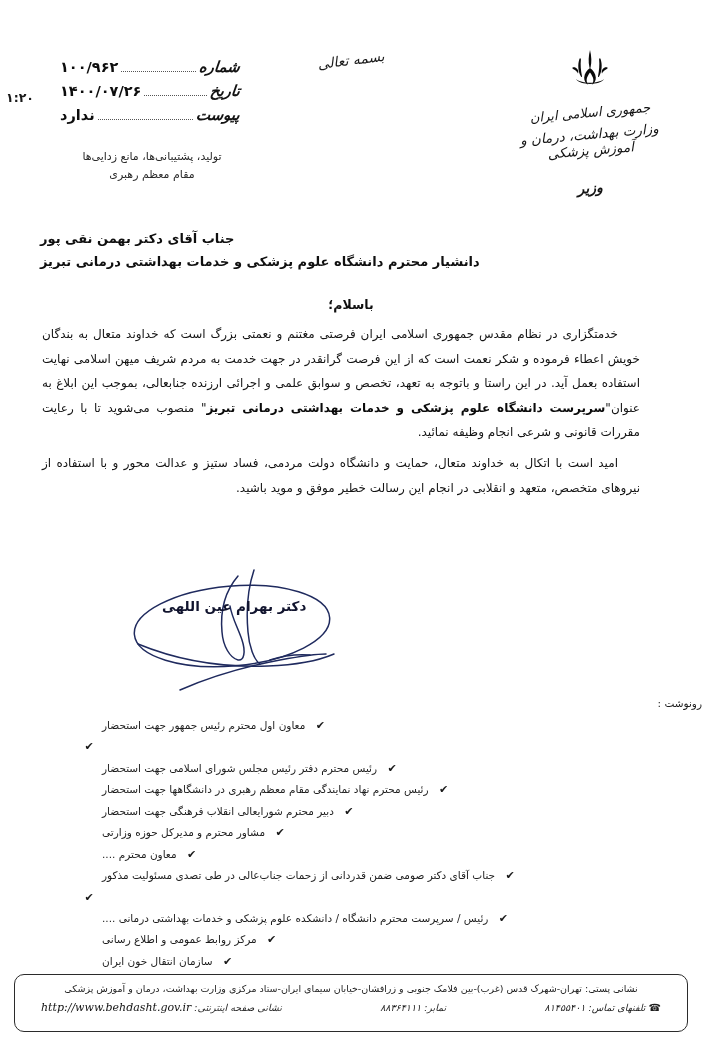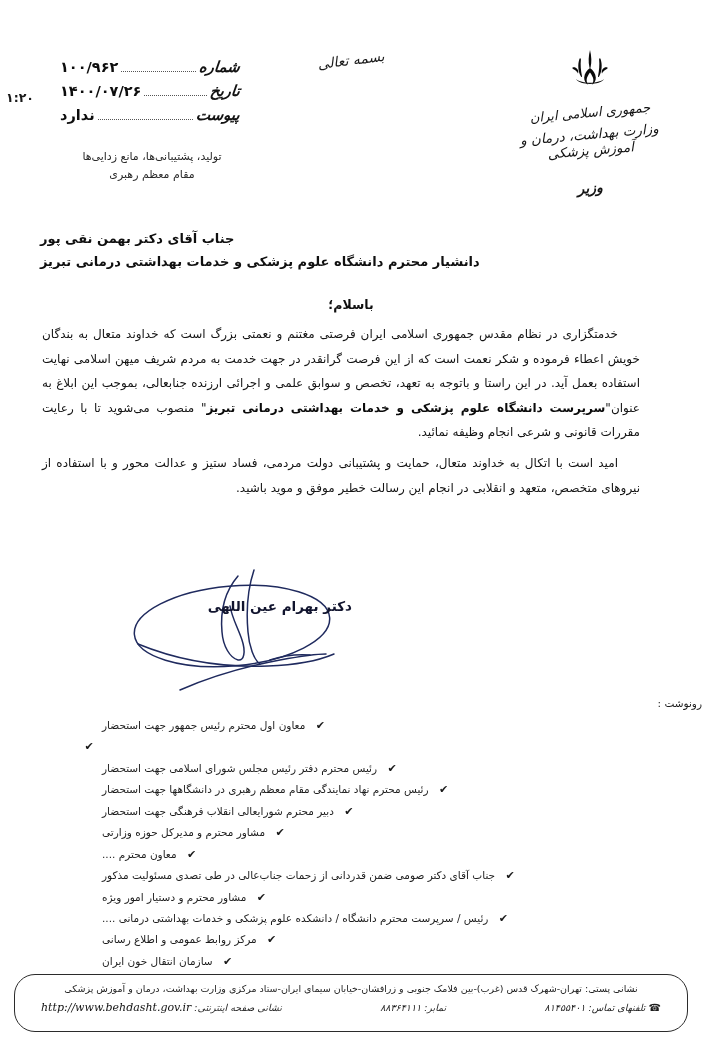--- a/index.html
+++ b/index.html
@@ -198,21 +198,21 @@
   .signature svg {
     position: absolute;
     left: 0;
     top: 0;
   }
   .signature-name {
     position: absolute;
     left: 42px;
     top: 50px;
     width: 190px;
-    text-align: right;
+    text-align: left;
     direction: rtl;
     font-size: 13.5px;
     font-weight: bold;
     color: #11142e;
     letter-spacing: -.2px;
   }
 
   
   .cc-block {
     position: absolute;
@@ -259,21 +259,21 @@
     white-space: nowrap;
     margin-left: 28px;
   }
   .footer-box {
     position: absolute;
     left: 14px;
     right: 14px;
     top: 974px;
     height: 58px;
     border: 1.2px solid #2b2b2b;
-    border-radius: 21px;
+    border-radius: 10px;
     direction: rtl;
     box-sizing: border-box;
     padding: 8px 16px 2px 16px;
   }
   .footer-line1 {
     text-align: center;
     font-size: 9.5px;
     color: #1d1d1d;
     white-space: nowrap;
     margin-bottom: 7px;
@@ -349,21 +349,21 @@
 
   <div class="addressee">
     <div>جناب آقای دکتر بهمن نقی پور</div>
     <div>دانشیار محترم دانشگاه علوم پزشکی و خدمات بهداشتی درمانی تبریز</div>
   </div>
 
   <div class="salutation">باسلام؛</div>
 
   <div class="body-text">
     <p><span>خدمتگزاری در نظام مقدس جمهوری اسلامی ایران فرصتی مغتنم و نعمتی بزرگ است که خداوند متعال به بندگان خویش اعطاء فرموده و شکر نعمت است که از این فرصت گرانقدر در جهت خدمت به مردم شریف میهن اسلامی نهایت استفاده بعمل آید. در این راستا و باتوجه به تعهد، تخصص و سوابق علمی و اجرائی ارزنده جنابعالی، بموجب این ابلاغ به عنوان"</span><b>سرپرست دانشگاه علوم پزشکی و خدمات بهداشتی درمانی تبریز</b><span>" منصوب می‌شوید تا با رعایت مقررات قانونی و شرعی انجام وظیفه نمائید.</span></p>
-    <p>امید است با اتکال به خداوند متعال، حمایت و پشتیبانی دولت مردمی، فساد ستیز و عدالت محور و با استفاده از نیروهای متخصص، متعهد و انقلابی در انجام این رسالت خطیر موفق و موید باشید.</p>
+    <p>امید است با اتکال به خداوند متعال، حمایت و دانشگاه دولت مردمی، فساد ستیز و عدالت محور و با استفاده از نیروهای متخصص، متعهد و انقلابی در انجام این رسالت خطیر موفق و موید باشید.</p>
   </div>
 
   <div class="signature">
     <svg width="270" height="150" viewBox="0 0 270 150" aria-hidden="true">
       <g fill="none" stroke="#1f2a5e" stroke-width="1.5" stroke-linecap="round">
         <ellipse cx="112" cy="78" rx="98" ry="40" transform="rotate(-5 112 78)"></ellipse>
         <path d="M118 28 C106 42 100 62 102 84 C103 98 110 110 118 112 C124 113 126 104 122 92 C118 80 112 70 110 58"></path>
         <path d="M134 22 C128 40 126 62 128 84 C129 98 134 112 140 116"></path>
         <path d="M18 96 C52 110 96 120 148 118 C178 117 200 112 214 106"></path>
         <path d="M60 142 C92 128 128 118 160 112 C182 108 196 106 206 106"></path>
@@ -402,21 +402,20 @@
       <li class="cc-item">
           <span class="cc-check">✔</span>
           <span class="cc-text">معاون محترم ....</span>
         </li>
       <li class="cc-item">
           <span class="cc-check">✔</span>
           <span class="cc-text">جناب آقای دکتر صومی ضمن قدردانی از زحمات جناب‌عالی در طی تصدی مسئولیت مذکور</span>
         </li>
       <li class="cc-item">
           <span class="cc-check">✔</span>
-          <span class="cc-text">مشاور محترم و دستیار امور ویژه</span>
         </li>
       <li class="cc-item">
           <span class="cc-check">✔</span>
           <span class="cc-text">رئیس / سرپرست محترم دانشگاه / دانشکده علوم پزشکی و خدمات بهداشتی درمانی ....</span>
         </li>
       <li class="cc-item">
           <span class="cc-check">✔</span>
           <span class="cc-text">مرکز روابط عمومی و اطلاع رسانی</span>
         </li>
       <li class="cc-item">

